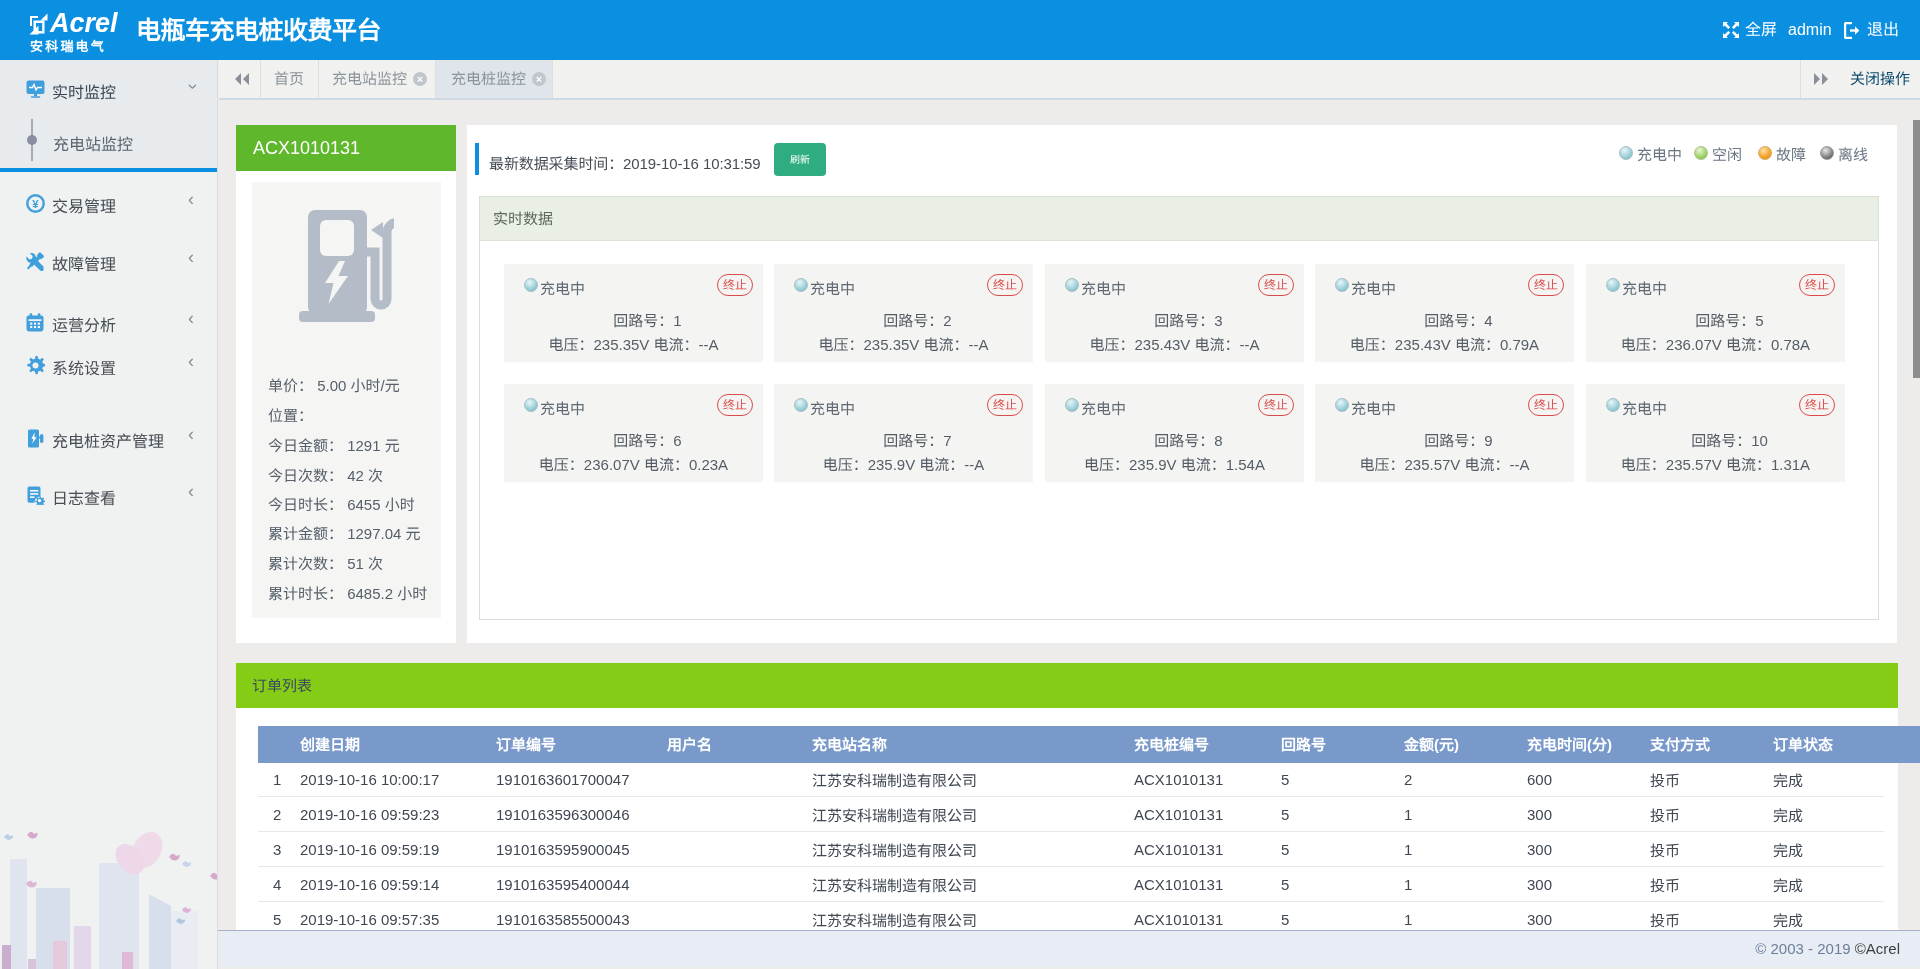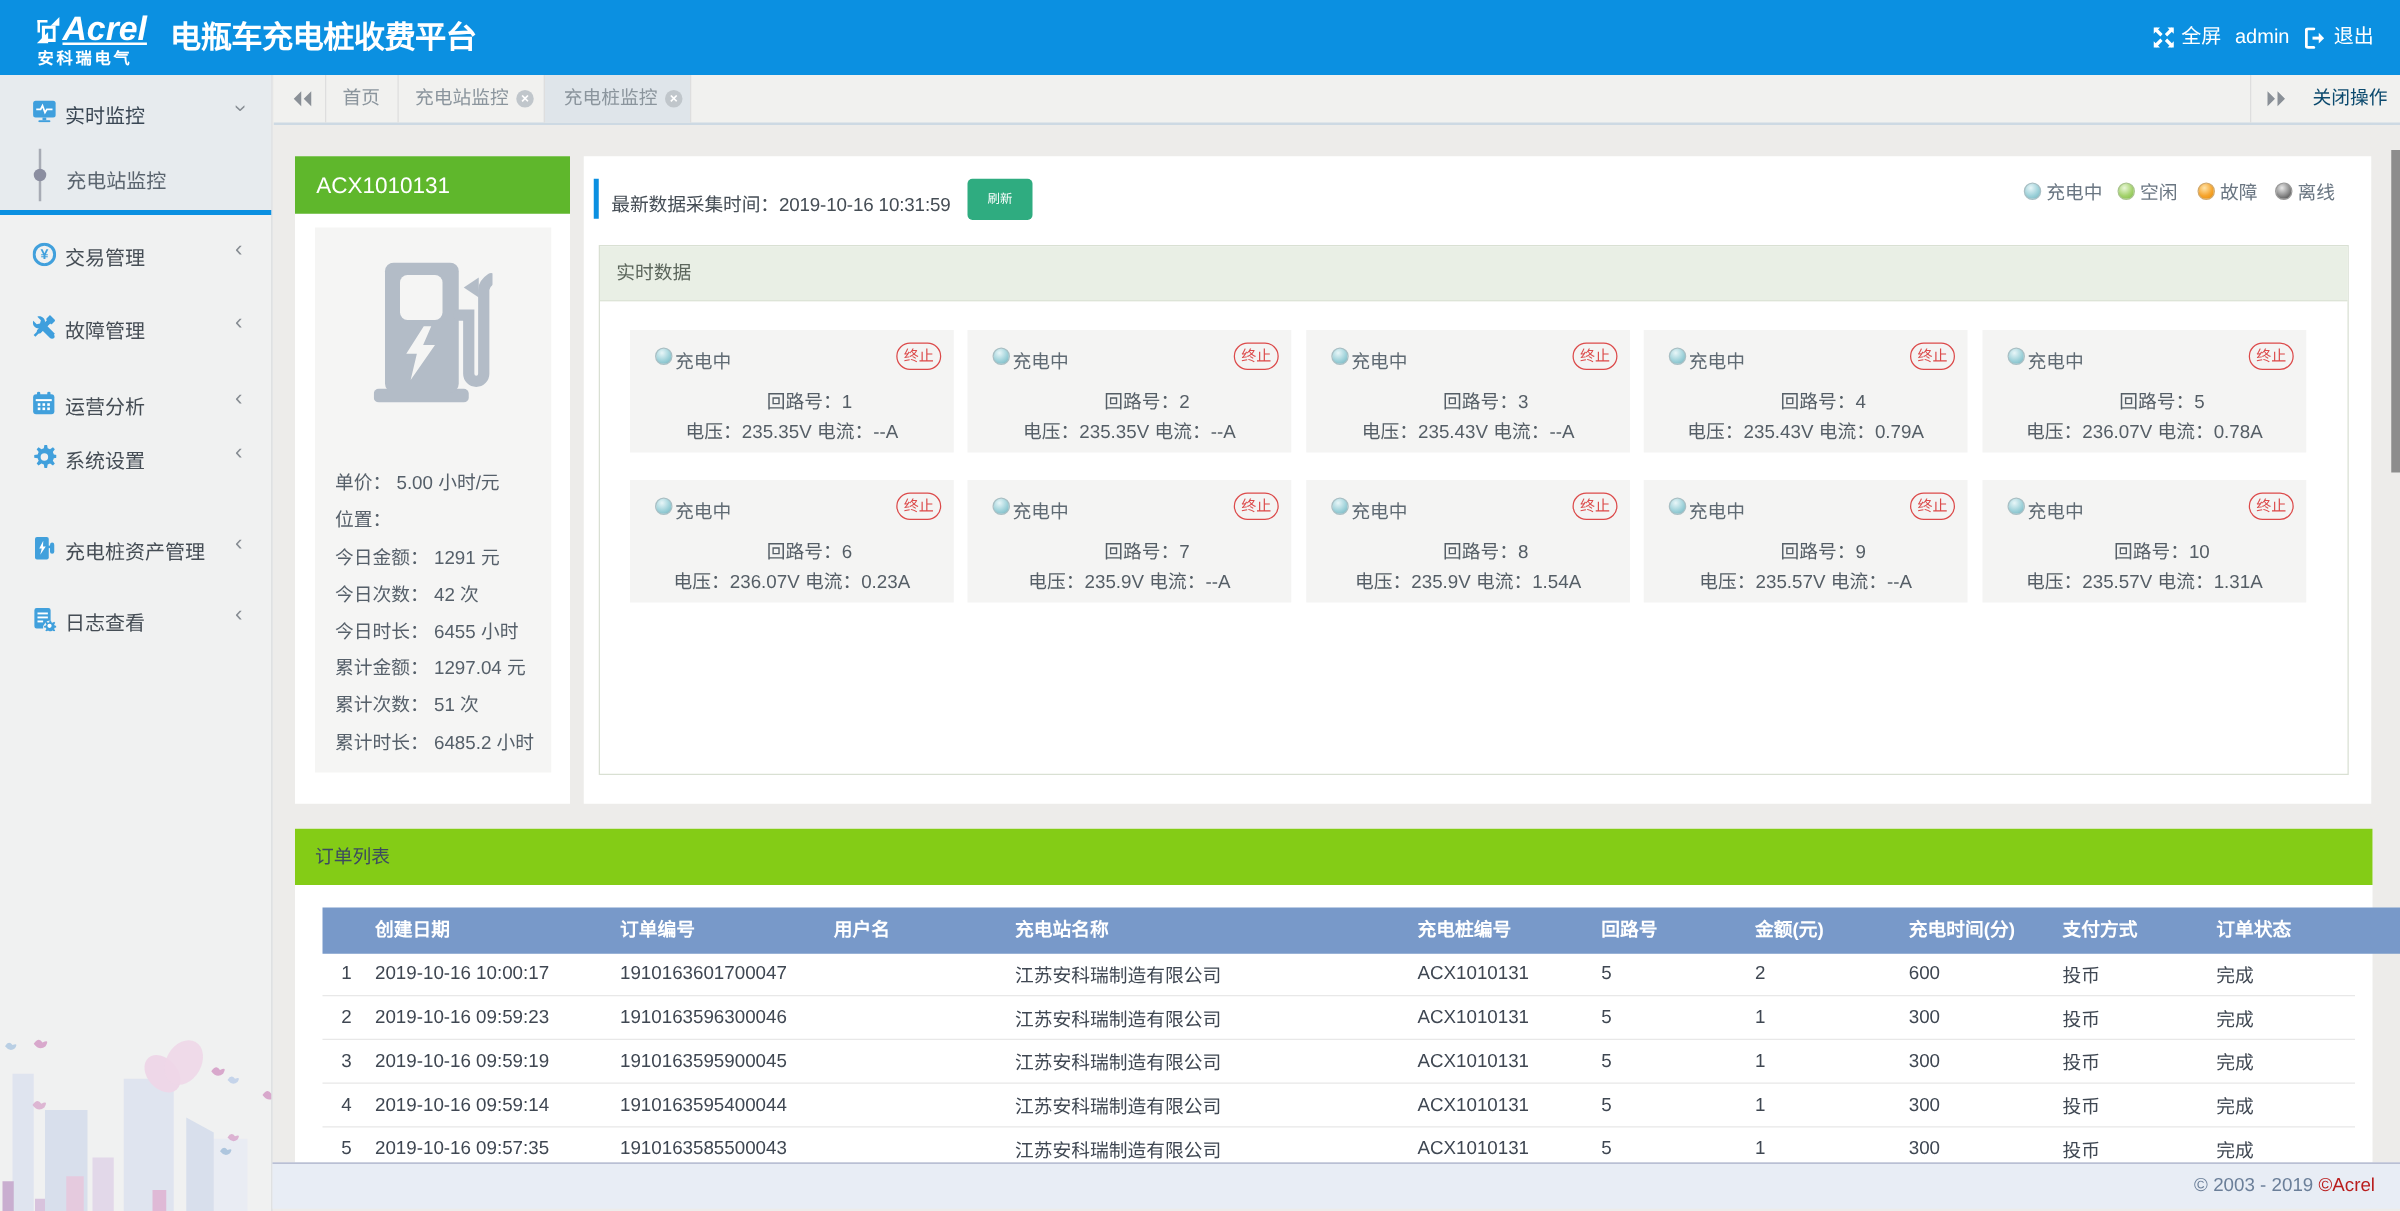--- a/index.html
+++ b/index.html
@@ -3,21 +3,21 @@
 <meta charset="UTF-8">
 <title>电瓶车充电桩收费平台</title>
 <style>
 * { margin:0; padding:0; box-sizing:border-box; }
 html,body { width:1920px; height:969px; overflow:hidden; }
 body { font-family:"Liberation Sans",sans-serif; position:relative; background:#edecea; }
 
 
 #header { position:absolute; left:0; top:0; width:1920px; height:60px; background:#0b90e1; }
 #logo { position:absolute; }
-#acrel { position:absolute; left:50px; top:10px; color:#fff; font-size:27px; font-weight:bold; font-style:italic; line-height:1;text-decoration:underline; }
+#acrel { position:absolute; left:50px; top:10px; color:#fff; font-size:27px; font-weight:bold; font-style:italic; line-height:1; }
 #acrelsub { position:absolute; left:30px; top:36px; color:#fff; font-size:13px; letter-spacing:2.2px; font-weight:bold; }
 #apptitle { position:absolute; left:136px; top:16px; color:#fff; font-size:25px; font-weight:bold; letter-spacing:-0.5px; line-height:28px; }
 .hright { position:absolute; top:0; height:60px; line-height:60px; color:#fff; font-size:16px; }
 
 
 #sidebar { position:absolute; left:0; top:60px; width:218px; height:909px; background:#f0f1f1; border-right:1px solid #d9dbdd; }
 #sbactive { position:absolute; left:0; top:0; width:217px; height:112px; background:#e7ebee; border-bottom:4px solid #0b90e1; }
 .mitem { position:absolute; left:0; width:217px; height:58px; }
 .mico { position:absolute; left:26px; top:20px; }
 .mtxt { position:absolute; left:52px; top:19px; font-size:16px; color:#454d55; }
@@ -63,21 +63,21 @@
 
 #orderpanel { position:absolute; left:236px; top:663px; width:1662px; height:267px; background:#fff; }
 #ophead { position:absolute; left:0; top:0; width:100%; height:45px; background:#84cc16; font-size:15px; color:#3c4a5f; line-height:45px; padding-left:16px; }
 #thead { position:absolute; left:22px; top:63px; width:1626px; height:37px; background:#7899c9; }
 .thc { position:absolute; top:0; height:37px; line-height:37px; color:#fff; font-size:15px; font-weight:bold; }
 .trow { position:absolute; left:0; width:1626px; border-bottom:1px solid #e8e8e8; }
 .tcell, .tnum { position:absolute; font-size:15px; color:#3f4752; transform:translateY(-50%); white-space:nowrap; }
 
 
 #footer { position:absolute; left:218px; top:930px; width:1702px; height:37px; background:#e8edf5; border-top:1px solid #a9b0c9; font-size:15px; color:#6b7f99; line-height:36px; }
-#footer b { color:#b91c1c; font-weight:normal; }
+#footer b { color:#404040; font-weight:normal; }
 
 
 #sbthumb { position:absolute; left:1913px; top:120px; width:7px; height:258px; background:#8d8d8d; }
 </style>
 </head>
 <body>
 
 <div id="header">
   <svg id="logo" style="left:29px;top:13px" width="20" height="23" viewBox="0 0 20 23">
     <g fill="#fff">

